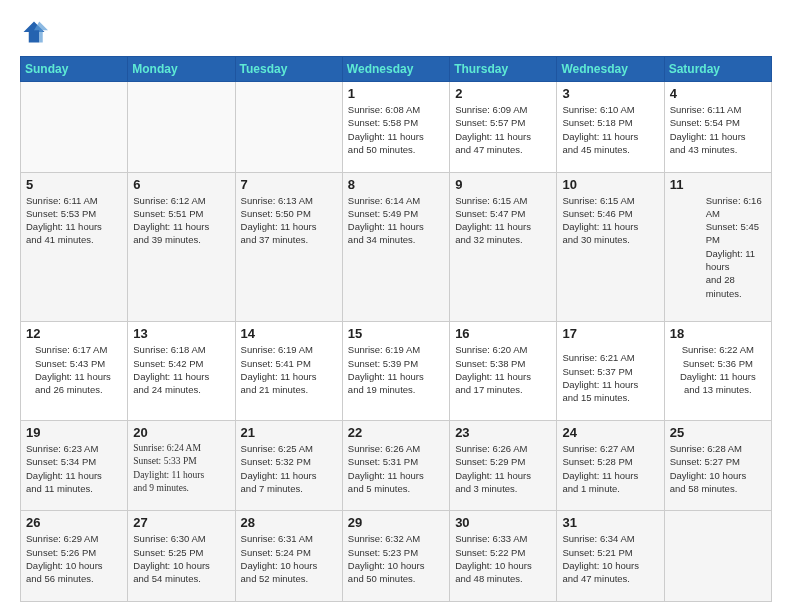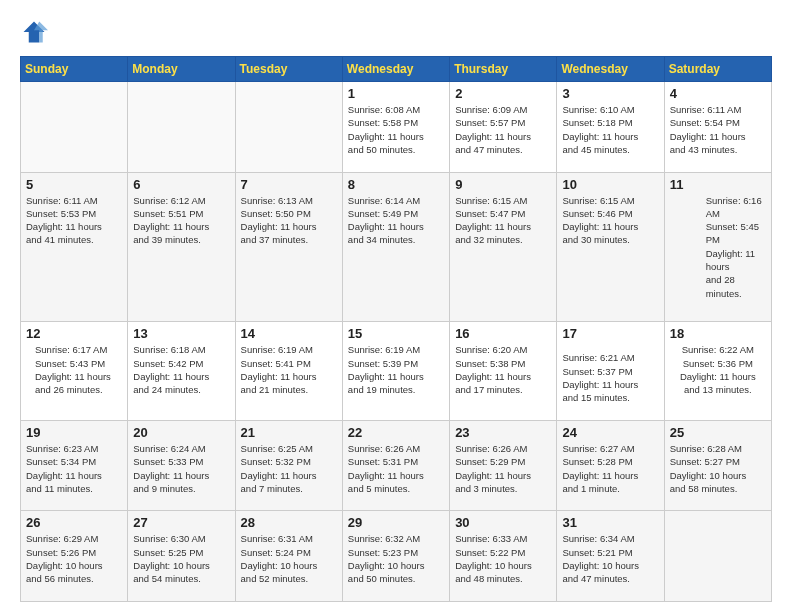--- a/index.html
+++ b/index.html
@@ -54,21 +54,21 @@
     }
     .calendar {
       flex: 1;
       border: 1px solid #ccc;
       border-collapse: collapse;
       width: 100%;
       table-layout: fixed;
     }
     .calendar thead tr th {
       background: #2563b0;
-      color: #fde047;
+      color: #5eead4;
       font-size: 12px;
       font-weight: bold;
       padding: 5px 4px;
       border: 1px solid #1e55a0;
       text-align: left;
     }
     .calendar tbody tr td {
       border: 1px solid #ccc;
       vertical-align: top;
       padding: 4px 5px;
@@ -275,21 +275,21 @@
         <tr class="row-gray">
           <td>
             <div class="day-number">19</div>
             <div class="day-info" style="white-space: pre-line;">Sunrise: 6:23 AM
 Sunset: 5:34 PM
 Daylight: 11 hours
 and 11 minutes.</div>
           </td>
           <td>
             <div class="day-number">20</div>
-            <div class="day-info" style="white-space: pre-line;">Sunrise: 6:24 AM
+            <div class="day-info" style="white-space: pre-line; font-family: Liberation Serif, serif;">Sunrise: 6:24 AM
 Sunset: 5:33 PM
 Daylight: 11 hours
 and 9 minutes.</div>
           </td>
           <td>
             <div class="day-number">21</div>
             <div class="day-info" style="white-space: pre-line;">Sunrise: 6:25 AM
 Sunset: 5:32 PM
 Daylight: 11 hours
 and 7 minutes.</div>

